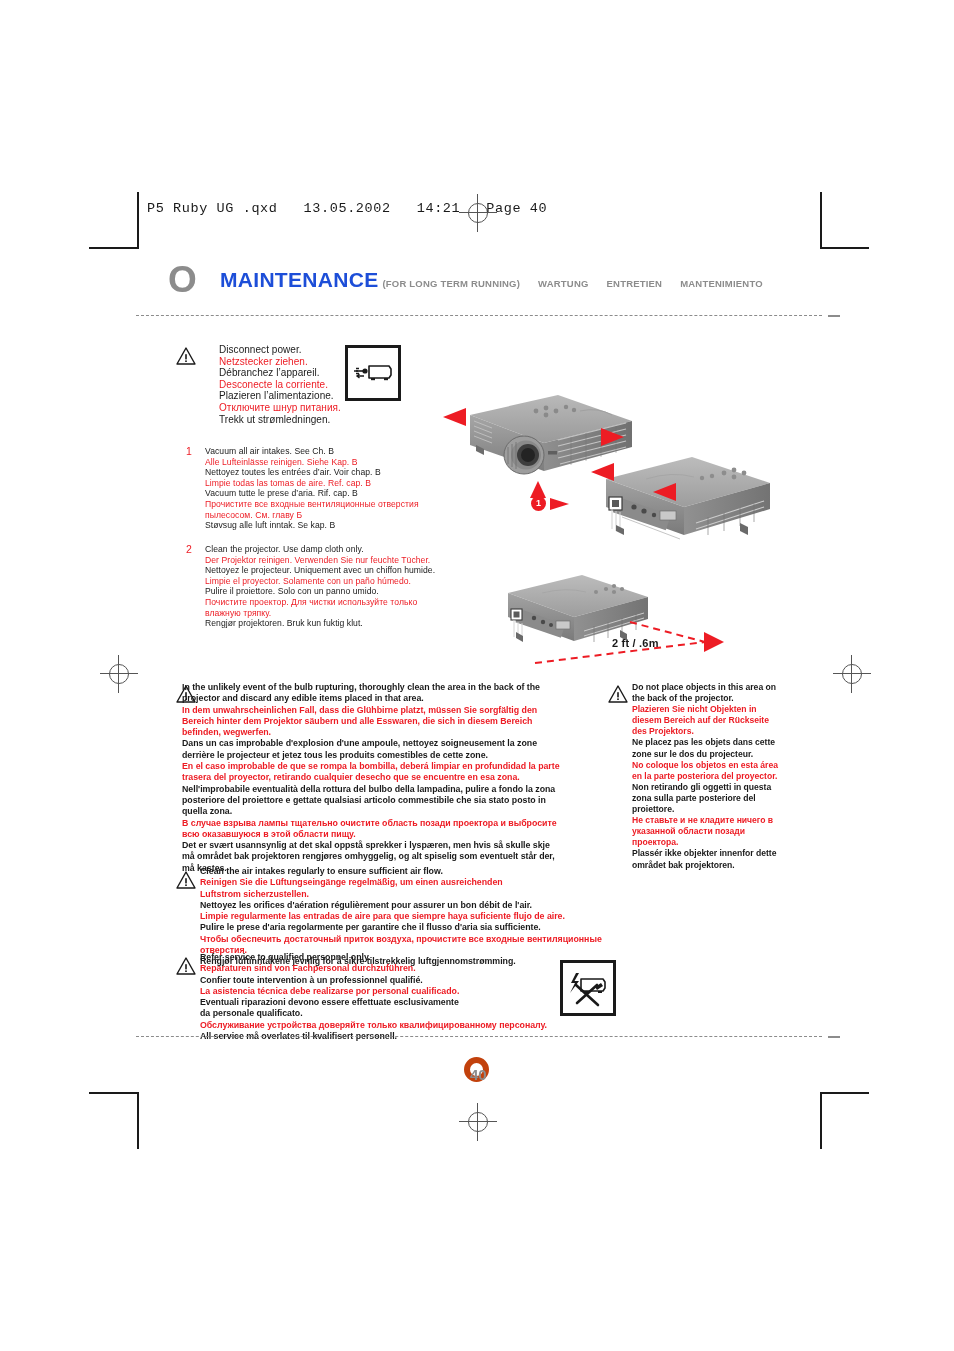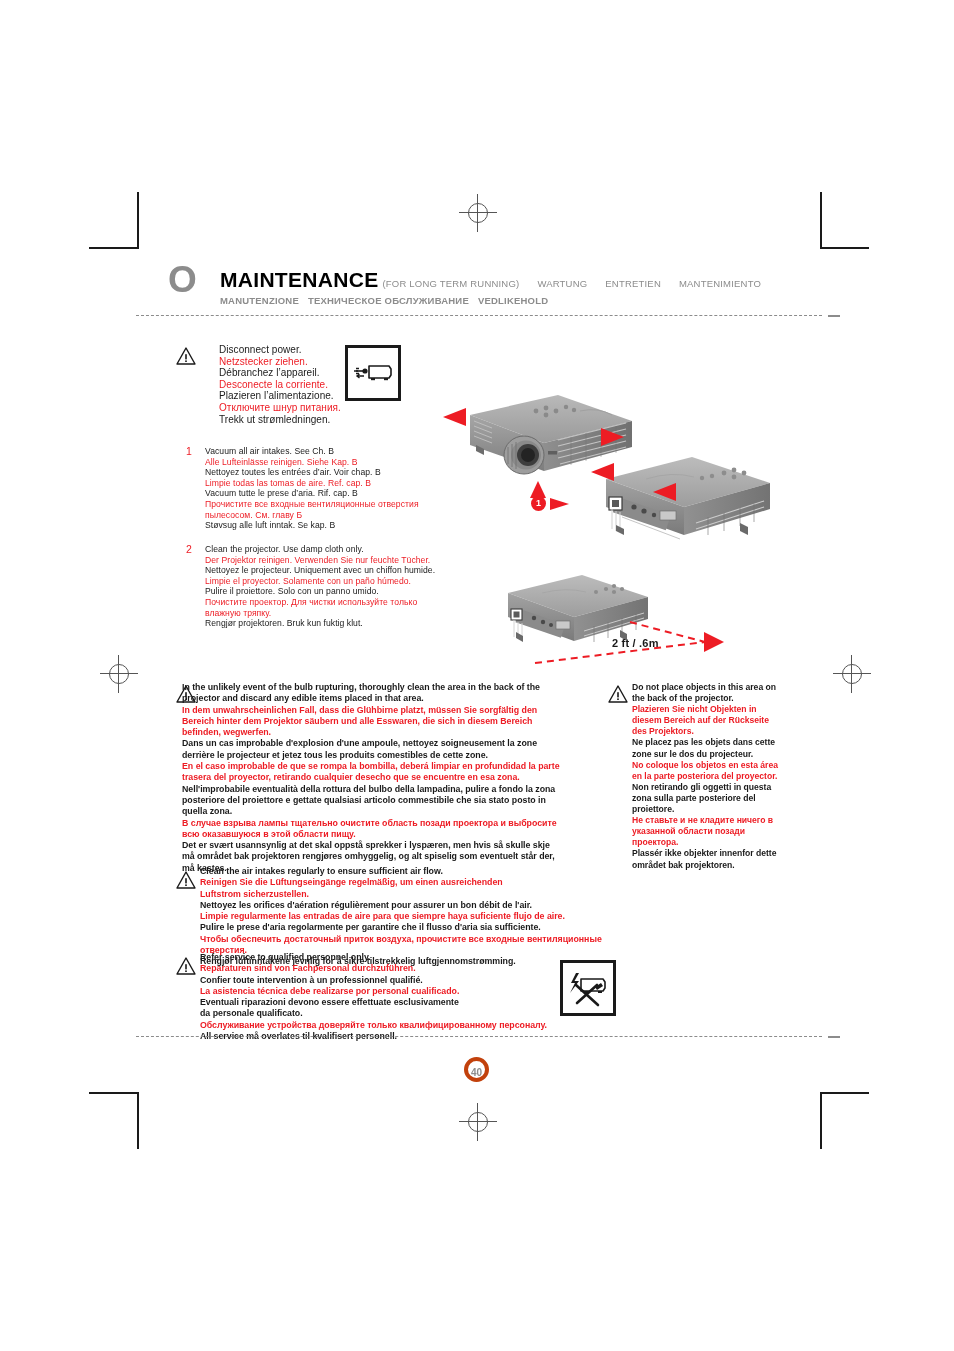--- a/index.html
+++ b/index.html
@@ -66,27 +66,27 @@
   }
   .title-wrap {
     position: absolute;
     left: 220px; top: 268px;
     width: 640px;
   }
   .title-line1 { white-space: nowrap; }
   .title-main {
     font-size: 21px;
     font-weight: bold;
-    color: #000000;
+    color: #1d4ed8;
     letter-spacing: 0.3px;
     vertical-align: baseline;
   }
   .title-sub {
     font-size: 9.5px;
-    font-weight: normal;
+    font-weight: bold;
     color: #8c8c8c;
     letter-spacing: 0.2px;
     margin-left: 4px;
   }
   .title-sub.sp { margin-left: 18px; }
   .title-line2 {
     margin-top: 3px;
     font-size: 9.5px;
     font-weight: bold;
     color: #8c8c8c;
@@ -182,23 +182,23 @@
     color: #1a1a1a;
     letter-spacing: 0.2px;
   }
 
   
   .pageno {
     position: absolute;
     left: 464px; top: 1057px;
     width: 25px; height: 25px;
     border-radius: 50%;
-    border: 4px solid #c2410c;
+    border: 6px solid #c2410c;
     color: #8c8c8c;
-    font-size: 10px;
+    font-size: 15px;
     font-weight: bold;
     line-height: 24px;
     text-align: center;
     box-sizing: border-box;
   }
 </style>
 </head>
 <body>
 
 <div class="page">
@@ -229,29 +229,27 @@
     <div class="vline"></div>
       <div class="hline"></div>
       <div class="ring"></div>
   </div>
   <div class="reg-mark" style="left:459px; top:1103px;">
     <div class="vline"></div>
       <div class="hline"></div>
       <div class="ring"></div>
   </div>
 
+  <div class="slug">P5 Ruby UG .qxd   13.05.2002   14:21   Page 40</div>
 
   <div class="sec-letter">O</div>
 
   <div class="title-wrap">
     <div class="title-line1">
       <span class="title-main">MAINTENANCE</span><span class="title-sub">(FOR LONG TERM RUNNING)</span><span class="title-sub sp">WARTUNG</span><span class="title-sub sp">ENTRETIEN</span><span class="title-sub sp">MANTENIMIENTO</span>
-    </div>
-    <div class="title-line2">
-      <span>MANUTENZIONE</span><span>ТЕХНИЧЕСКОЕ ОБСЛУЖИВАНИЕ</span><span>VEDLIKEHOLD</span>
     </div>
   </div>
 
   <div class="rule-top"></div>
   <div class="rule-top-dash"></div>
 
   <svg class="warn-tri" style="left:176px; top:347px;" width="20" height="18" viewBox="0 0 20 18">
     <path d="M10 1 L19 17 L1 17 Z" fill="none" stroke="#1a1a1a" stroke-width="1.4" stroke-linejoin="round"></path>
     <rect x="9.2" y="7.2" width="1.6" height="5.2" fill="#1a1a1a"></rect>
     <rect x="9.2" y="13.4" width="1.6" height="1.6" fill="#1a1a1a"></rect>

